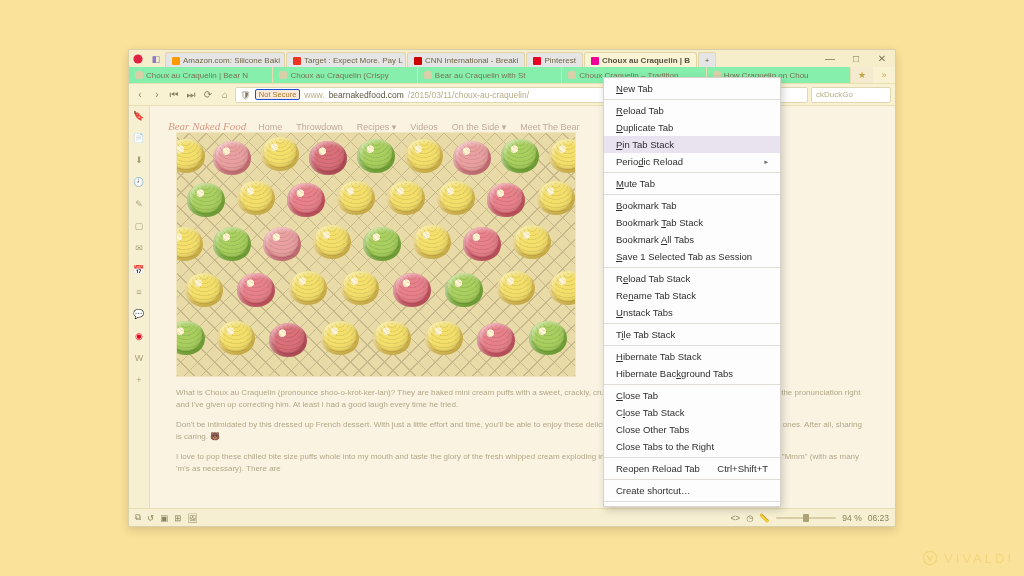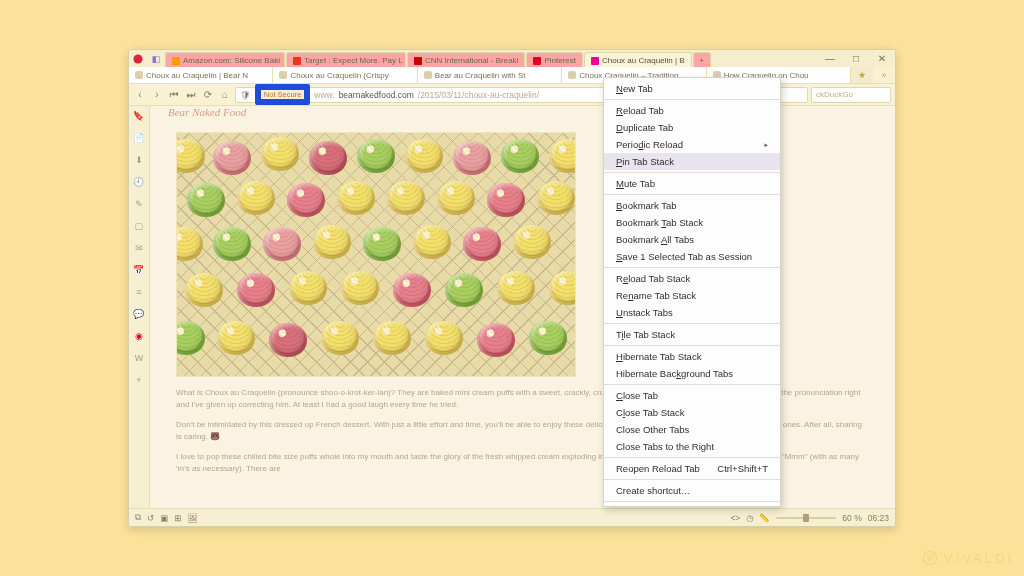--- a/index.html
+++ b/index.html
@@ -10,53 +10,53 @@
       position:absolute; left:128px; top:49px; width:768px; height:478px;
       background:#fdf5e1; border:1px solid #d9cfa8; box-shadow:0 3px 10px rgba(0,0,0,0.15);
       border-radius:2px; overflow:hidden; display:flex; flex-direction:column; font-size:9px;
     }
     
     .titlebar { display:flex; align-items:stretch; height:17px; background:#f6edcb; }
     .titlebar .v-spacer { width:18px; display:flex; align-items:center; justify-content:center; }
     .titlebar .v-spacer svg{width:10px;height:10px;}
     .top-tabs { flex:1; display:flex; gap:1px; padding-top:2px; overflow:hidden; }
     .top-tab {
-      padding:2px 6px 1px 6px; background:#fca5a5; border:1px solid #e2d6a8; border-bottom:none;
+      padding:2px 6px 1px 6px; background:#e5e5e5; border:1px solid #e2d6a8; border-bottom:none;
       border-radius:3px 3px 0 0; color:#6d6544; font-size:8px; white-space:nowrap; max-width:120px;
       overflow:hidden; text-overflow:ellipsis; display:flex; align-items:center; gap:3px;
     }
-    .top-tab.active { background:#faf4d6; color:#55503c; font-weight:400; }
+    .top-tab.active { background:#faf4d6; color:#55503c; font-weight:700; }
     .top-tab .favicon { width:8px; height:8px; background:#c44; border-radius:1px; flex:none; }
     .top-tab .favicon.tg{background:#e32;}
     .top-tab .favicon.cn{background:#c00;}
     .top-tab .favicon.pn{background:#e60023;}
     .top-tab .favicon.bn{background:#e09; }
     .win-controls { display:flex; }
     .win-controls div { width:26px; display:flex; align-items:center; justify-content:center; color:#7a7459; font-size:10px;}
     
-    .sub-tabs { display:flex; height:17px; background:#ffffff; border-bottom:1px solid #e8deb4; }
+    .sub-tabs { display:flex; height:17px; background:#86efac; border-bottom:1px solid #e8deb4; }
     .sub-tab { flex:1; min-width:0; padding:2px 6px; border-right:1px solid #e8deb4; color:#7a7057; font-size:8px;
       display:flex; align-items:center; gap:3px; overflow:hidden; white-space:nowrap; text-overflow:ellipsis;}
     .sub-tab .dot{width:8px;height:8px;border-radius:2px;background:#d9cfa8;flex:none;}
     .star-btn{width:22px;display:flex;align-items:center;justify-content:center;color:#bfa640;background:#f3ead0;}
     
     .toolbar { height:22px; display:flex; align-items:center; padding:0 4px; gap:3px; background:#f9f2d2; border-bottom:1px solid #e8deb4;}
     .toolbar .navbtn{width:14px;height:14px;color:#8a815d;display:flex;align-items:center;justify-content:center;font-size:10px;}
     .omni { flex:1; height:16px; background:#fff; border:1px solid #e0d6b0; border-radius:2px; display:flex; align-items:center; padding:0 4px; font-size:8.5px; color:#7a7057; gap:4px;}
-    .omni .badge{background:#fcebdc;border:6px solid #1d4ed8;color:#b07525;border-radius:2px;padding:0 3px;font-size:7.5px;}
+    .omni .badge{background:#fcebdc;border:1px solid #1d4ed8;color:#b07525;border-radius:2px;padding:0 3px;font-size:7.5px;}
     .omni .url-dim{color:#b8ad85;}
     .omni .url-strong{color:#5a543c;}
     .searchbox{width:80px;height:16px;background:#fff;border:1px solid #e0d6b0;border-radius:2px;font-size:8px;color:#b8ad85;display:flex;align-items:center;padding:0 4px;overflow:hidden;}
     
     .work-area { flex:1; display:flex; overflow:hidden; }
     .sidebar { width:21px; background:#f7efd1; border-right:1px solid #e8deb4; display:flex; flex-direction:column; align-items:center; padding-top:3px; gap:8px;}
     .sidebar .sb-item{width:14px;height:14px;color:#a79e77;display:flex;align-items:center;justify-content:center;}
     .page-wrap { flex:1; background:#fbf3e2; overflow:hidden; position:relative; }
     .page { width:100%; height:100%; overflow:hidden; }
-    .site-header { height:26px; display:flex; align-items:flex-start; padding:0 18px; gap:12px; color:#c0a9a0; font-size:9px;flex-direction:column;}
+    .site-header { height:26px; display:flex; align-items:flex-end; padding:0 18px; gap:12px; color:#c0a9a0; font-size:9px;}
     .site-header .logo{color:#d89c84; font-family:cursive; font-size:11px; font-style:italic;}
     .site-header .nav{display:flex;gap:14px;}
     .hero-img-area{ margin-left:26px; width:400px; height:245px; background:#e9dba7; position:relative; border:1px solid #efe5bd; overflow:hidden;}
     .rack{position:absolute;inset:0;background:
        repeating-linear-gradient(45deg,#c7b98b 0 1px,transparent 1px 12px),
        repeating-linear-gradient(-45deg,#c7b98b 0 1px,transparent 1px 12px);
     }
     .puff{position:absolute;width:38px;height:34px;border-radius:50% 50% 48% 48%;
       background:radial-gradient(circle at 35% 30%, #fff4cf 0 10%, transparent 12%),
                  radial-gradient(circle at 50% 40%, var(--c1) 0 55%, var(--c2) 60% 80%, #e9d07a 90%);
@@ -184,20 +184,28 @@
       <div class="sb-item">≡</div>
       <div class="sb-item">💬</div>
       <div class="sb-item" style="color:#e60023">◉</div>
       <div class="sb-item">W</div>
       <div class="sb-item">+</div>
     </div>
     <div class="page-wrap">
       <div class="page">
         <div class="site-header">
           <span class="logo">Bear Naked Food</span>
+          <div class="nav">
+            <span>Home</span>
+            <span>Throwdown</span>
+            <span>Recipes ▾</span>
+            <span>Videos</span>
+            <span>On the Side ▾</span>
+            <span>Meet The Bear</span>
+          </div>
         </div>
         <div class="hero-img-area">
           <div class="rack"></div>
 
           <div class="puff" style="--c1:#f4df6b;--c2:#e3c452;left:-10px;top:6px;"></div>
           <div class="puff" style="--c1:#eaa0a0;--c2:#d97a80;left:36px;top:8px;"></div>
           <div class="puff" style="--c1:#f4df6b;--c2:#e3c452;left:84px;top:4px;"></div>
           <div class="puff" style="--c1:#d96f78;--c2:#c35560;left:132px;top:8px;"></div>
           <div class="puff" style="--c1:#a8cf5f;--c2:#7fb23d;left:180px;top:6px;"></div>
           <div class="puff" style="--c1:#f4df6b;--c2:#e3c452;left:228px;top:6px;"></div>
@@ -256,42 +264,42 @@
     <span>▣</span>
     <span>⊞</span>
     <span>🖼</span>
     <span class="spacer"></span>
     <span>&lt;&gt;</span>
     <span>◷</span>
     <span>📏</span>
     <div class="zoom-slider">
         <div class="thumb"></div>
       </div>
-    <span>60 %</span>
+    <span>94 %</span>
     <span>06:23</span>
   </div>
 </div>
 
 <div class="ctx-menu">
   <div class="ctx-item">
       <span><span class="u">N</span>ew Tab</span>
     </div>
   <div class="ctx-sep"></div>
   <div class="ctx-item">
       <span><span class="u">R</span>eload Tab</span>
     </div>
   <div class="ctx-item">
       <span><span class="u">D</span>uplicate Tab</span>
+    </div>
+  <div class="ctx-item highlight">
+      <span><span class="u">P</span>in Tab Stack</span>
     </div>
   <div class="ctx-item">
       <span>Perio<span class="u">d</span>ic Reload</span>
       <span class="arrow">▸</span>
-    </div>
-  <div class="ctx-item highlight">
-      <span><span class="u">P</span>in Tab Stack</span>
     </div>
   <div class="ctx-sep"></div>
   <div class="ctx-item">
       <span><span class="u">M</span>ute Tab</span>
     </div>
   <div class="ctx-sep"></div>
   <div class="ctx-item">
       <span><span class="u">B</span>ookmark Tab</span>
     </div>
   <div class="ctx-item">

